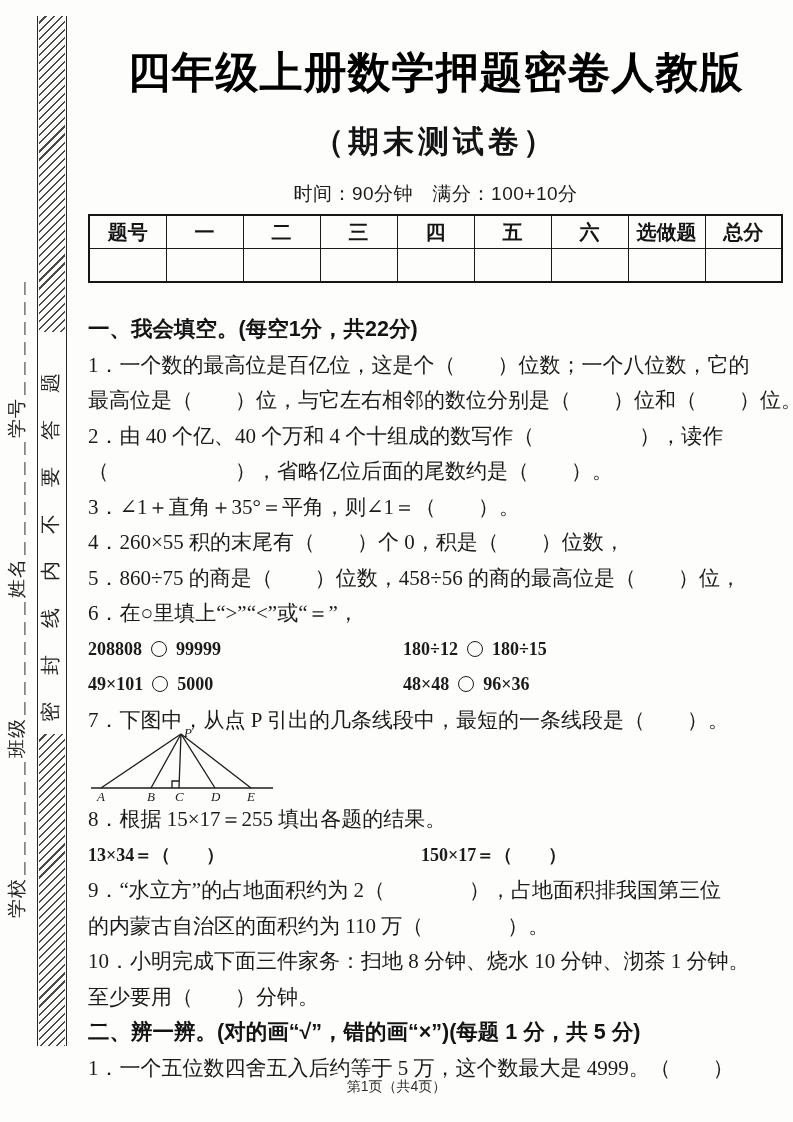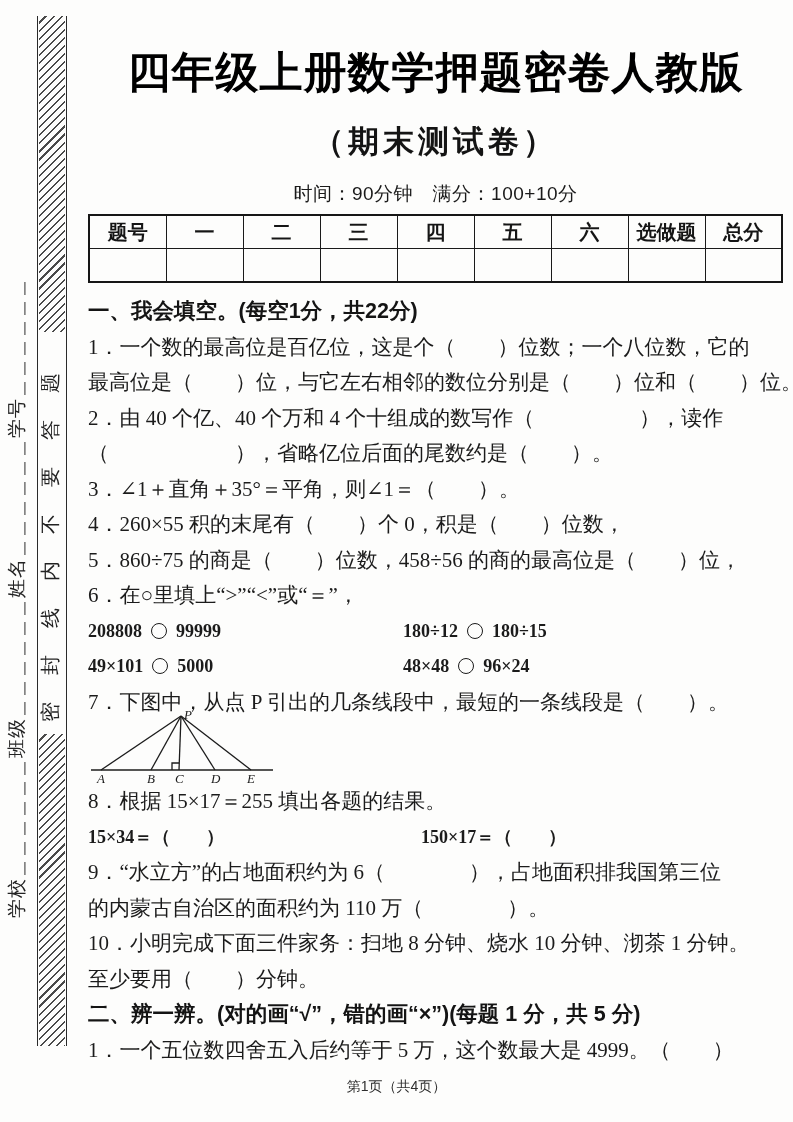--- a/index.html
+++ b/index.html
@@ -65,21 +65,21 @@
     border-collapse:collapse; table-layout:fixed;
     border:2.4px solid #161616;
   }
   table.score th, table.score td{ border:1.6px solid #1a1a1a; }
   table.score th{
     height:33px; font-family:"Liberation Sans","DejaVu Sans",sans-serif;
     font-weight:bold; font-size:20px; color:#151515;
   }
   table.score td{ height:34px; }
 
-  .body-text{ margin-top:11px; }
+  .body-text{ margin-top:29px; }
   .line{ font-size:21px; line-height:35.5px; white-space:nowrap; }
   .sec-heading{
     font-family:"Liberation Sans","DejaVu Sans",sans-serif;
     font-weight:bold; font-size:21.5px; line-height:35.5px; white-space:nowrap;
     color:#141414;
   }
   .two-col{ font-size:18px; line-height:35.5px; white-space:nowrap;font-weight:bold; }
   .col-a{ display:inline-block; width:315px; }
   .col-a.wide{ width:333px; }
   .cmp{
@@ -155,21 +155,21 @@
       <div class="line">（　　　　　　），省略亿位后面的尾数约是（　　）。</div>
       <div class="line">3．∠1＋直角＋35°＝平角，则∠1＝（　　）。</div>
       <div class="line">4．260×55 积的末尾有（　　）个 0，积是（　　）位数，</div>
       <div class="line">5．860÷75 的商是（　　）位数，458÷56 的商的最高位是（　　）位，</div>
       <div class="line">6．在○里填上“&gt;”“&lt;”或“＝”，</div>
 
       <div class="two-col">
         <span class="col-a"><span>208808</span><span class="cmp"></span><span>99999</span></span><span><span>180÷12</span><span class="cmp"></span><span>180÷15</span></span>
       </div>
       <div class="two-col">
-        <span class="col-a"><span>49×101</span><span class="cmp"></span><span>5000</span></span><span><span>48×48</span><span class="cmp"></span><span>96×24</span></span>
+        <span class="col-a"><span>49×101</span><span class="cmp"></span><span>5000</span></span><span><span>48×48</span><span class="cmp"></span><span>96×36</span></span>
       </div>
 
       <div class="line">7．下图中，从点 P 引出的几条线段中，最短的一条线段是（　　）。</div>
 
       <div class="figure-block">
         <svg width="190" height="76" viewBox="0 0 190 76">
           <g stroke="#1c1c1c" stroke-width="1.3" fill="none">
             <line x1="1" y1="62" x2="183" y2="62"></line>
             <line x1="91" y1="8" x2="11" y2="62"></line>
             <line x1="91" y1="8" x2="61" y2="62"></line>
@@ -182,24 +182,24 @@
           <text class="fig-label" x="7" y="75">A</text>
           <text class="fig-label" x="57" y="75">B</text>
           <text class="fig-label" x="85" y="75">C</text>
           <text class="fig-label" x="121" y="75">D</text>
           <text class="fig-label" x="157" y="75">E</text>
         </svg>
       </div>
 
       <div class="line">8．根据 15×17＝255 填出各题的结果。</div>
       <div class="two-col">
-        <span class="col-a wide">15×34＝（　　）</span><span>150×17＝（　　）</span>
-      </div>
-
-      <div class="line">9．“水立方”的占地面积约为 6（　　　　），占地面积排我国第三位</div>
+        <span class="col-a wide">13×34＝（　　）</span><span>150×17＝（　　）</span>
+      </div>
+
+      <div class="line">9．“水立方”的占地面积约为 2（　　　　），占地面积排我国第三位</div>
       <div class="line">的内蒙古自治区的面积约为 110 万（　　　　）。</div>
       <div class="line">10．小明完成下面三件家务：扫地 8 分钟、烧水 10 分钟、沏茶 1 分钟。</div>
       <div class="line">至少要用（　　）分钟。</div>
 
       <div class="sec-heading">二、辨一辨。(对的画“√”，错的画“×”)(每题 1 分，共 5 分)</div>
 
       <div class="line answer-line">
         <span>1．一个五位数四舍五入后约等于 5 万，这个数最大是 4999。</span>
           <span>（　　）</span>
       </div>

